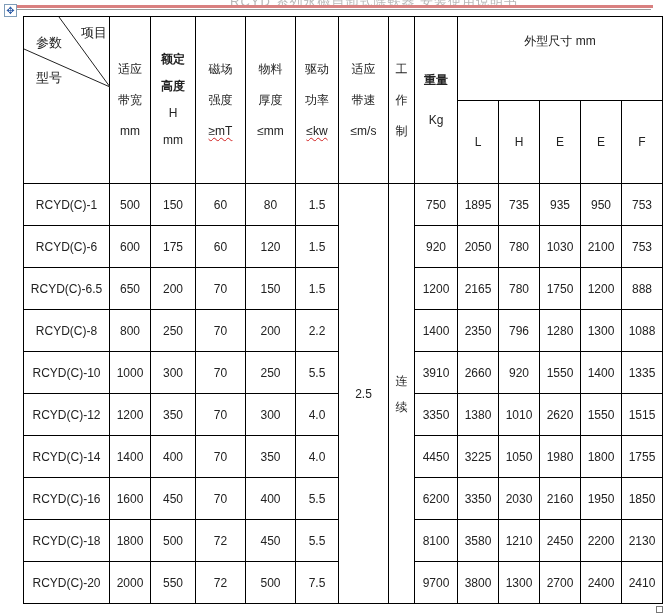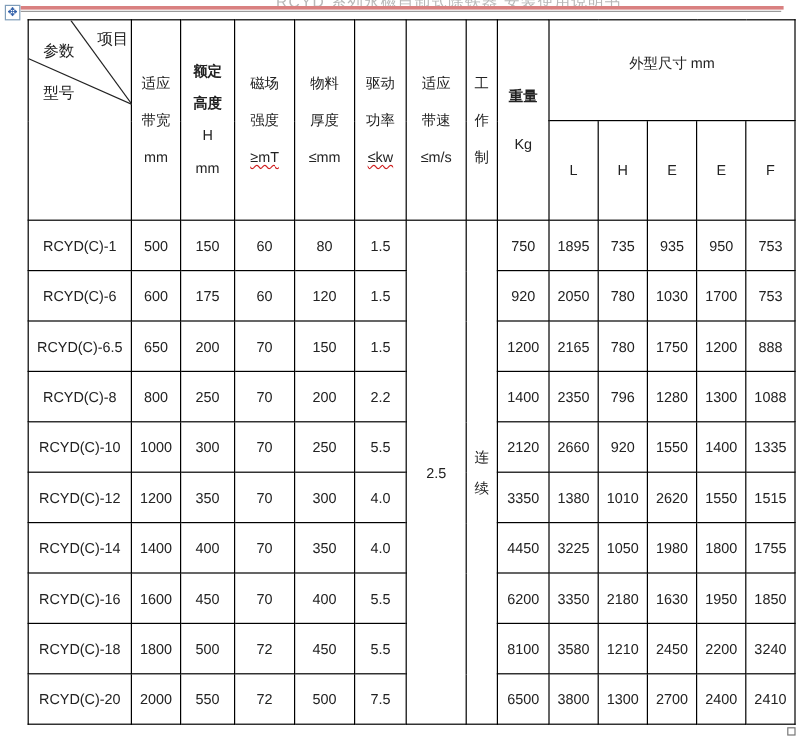--- a/index.html
+++ b/index.html
@@ -95,21 +95,21 @@
     </td>
     <td rowspan="2" class="hcell">
       <div>工</div>
           <div>作</div>
           <div>制</div>
     </td>
     <td rowspan="2" class="hcell" style="line-height:40px">
       <div class="bold">重量</div>
           <div>Kg</div>
     </td>
-    <td colspan="5" style="vertical-align:top;padding-top:28px;font-size:12px">外型尺寸 mm</td>
+    <td colspan="5" style="vertical-align:top;padding-top:16px;font-size:12px">外型尺寸 mm</td>
   </tr>
   <tr style="height:83px">
     <td>L</td>
     <td>H</td>
     <td>E</td>
     <td>E</td>
     <td>F</td>
   </tr>
 
   <tr style="height:42px">
@@ -135,21 +135,21 @@
     <td class="model">RCYD(C)-6</td>
     <td>600</td>
     <td>175</td>
     <td>60</td>
     <td>120</td>
     <td>1.5</td>
     <td>920</td>
     <td>2050</td>
     <td>780</td>
     <td>1030</td>
-    <td>1700</td>
+    <td>2100</td>
     <td>753</td>
   </tr>
   <tr style="height:42px">
     <td class="model">RCYD(C)-6.5</td>
     <td>650</td>
     <td>200</td>
     <td>70</td>
     <td>150</td>
     <td>1.5</td>
     <td>1200</td>
@@ -173,21 +173,21 @@
     <td>1300</td>
     <td>1088</td>
   </tr>
   <tr style="height:42px">
     <td class="model">RCYD(C)-10</td>
     <td>1000</td>
     <td>300</td>
     <td>70</td>
     <td>250</td>
     <td>5.5</td>
-    <td>2120</td>
+    <td>3910</td>
     <td>2660</td>
     <td>920</td>
     <td>1550</td>
     <td>1400</td>
     <td>1335</td>
   </tr>
   <tr style="height:42px">
     <td class="model">RCYD(C)-12</td>
     <td>1200</td>
     <td>350</td>
@@ -217,47 +217,47 @@
   </tr>
   <tr style="height:42px">
     <td class="model">RCYD(C)-16</td>
     <td>1600</td>
     <td>450</td>
     <td>70</td>
     <td>400</td>
     <td>5.5</td>
     <td>6200</td>
     <td>3350</td>
-    <td>2180</td>
-    <td>1630</td>
+    <td>2030</td>
+    <td>2160</td>
     <td>1950</td>
     <td>1850</td>
   </tr>
   <tr style="height:42px">
     <td class="model">RCYD(C)-18</td>
     <td>1800</td>
     <td>500</td>
     <td>72</td>
     <td>450</td>
     <td>5.5</td>
     <td>8100</td>
     <td>3580</td>
     <td>1210</td>
     <td>2450</td>
     <td>2200</td>
-    <td>3240</td>
+    <td>2130</td>
   </tr>
   <tr style="height:42px">
     <td class="model">RCYD(C)-20</td>
     <td>2000</td>
     <td>550</td>
     <td>72</td>
     <td>500</td>
     <td>7.5</td>
-    <td>6500</td>
+    <td>9700</td>
     <td>3800</td>
     <td>1300</td>
     <td>2700</td>
     <td>2400</td>
     <td>2410</td>
   </tr>
 </tbody>
   </table>
 
 <div class="resize-handle"></div>

